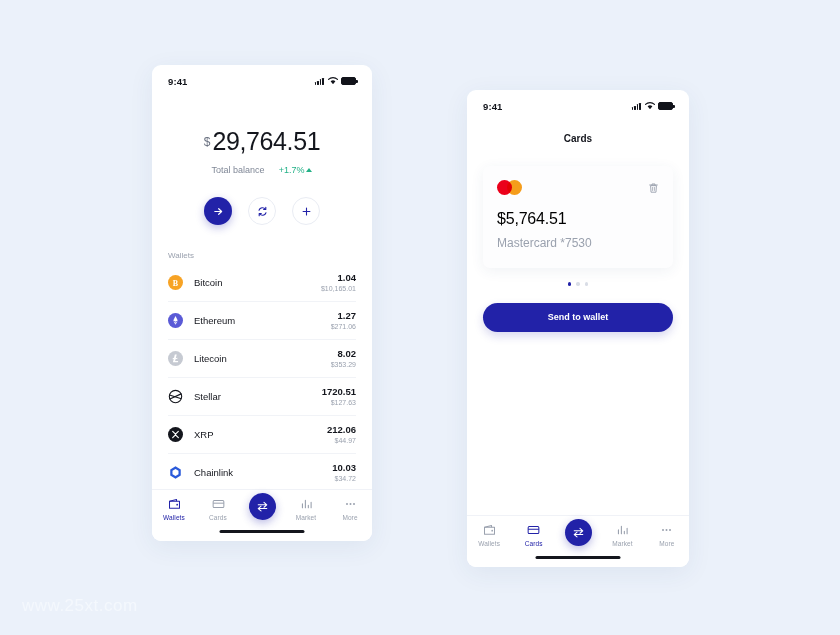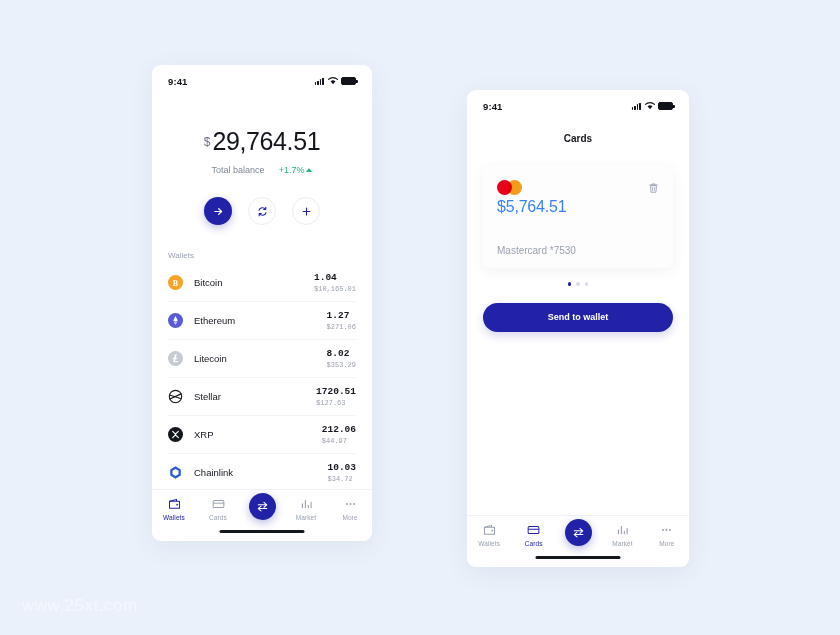--- a/index.html
+++ b/index.html
@@ -201,22 +201,22 @@
     display: flex;
     align-items: center;
     justify-content: center;
   }
   .coin-name {
     font-size: 9.5px;
     color: #14161d;
     flex: 1;
   }
   .coin-values {
+    text-align: right;
     line-height: 1.25;
-    font-family: Liberation Mono, monospace;
   }
   .coin-amt {
     font-size: 9.5px;
     color: #14161d;
     font-weight: bold;
     display: block;
   }
   .coin-usd {
     font-size: 7px;
     color: #9aa1ae;
@@ -305,29 +305,30 @@
     position: absolute;
     top: 0;
     width: 15px;
     height: 15px;
     border-radius: 50%;
   }
   .mc-logo span.red { left: 0; background: #eb001b; }
   .mc-logo span.orange { right: 0; background: #f79e1b; mix-blend-mode: multiply; }
   .card-amount {
     font-size: 16px;
-    color: #3b82f6;
+    color: #000000;
+    margin-top: 12px;
     letter-spacing: -0.2px;
   }
   .card-meta {
-    font-size: 10px;
+    font-size: 12px;
     color: #9aa1ae;
     position: absolute;
     left: 14px;
-    bottom: 12px;
+    bottom: 18px;
   }
   .dots {
     display: flex;
     justify-content: center;
     gap: 5px;
     margin-top: 14px;
   }
   .dots i {
     width: 3.5px;
     height: 3.5px;

